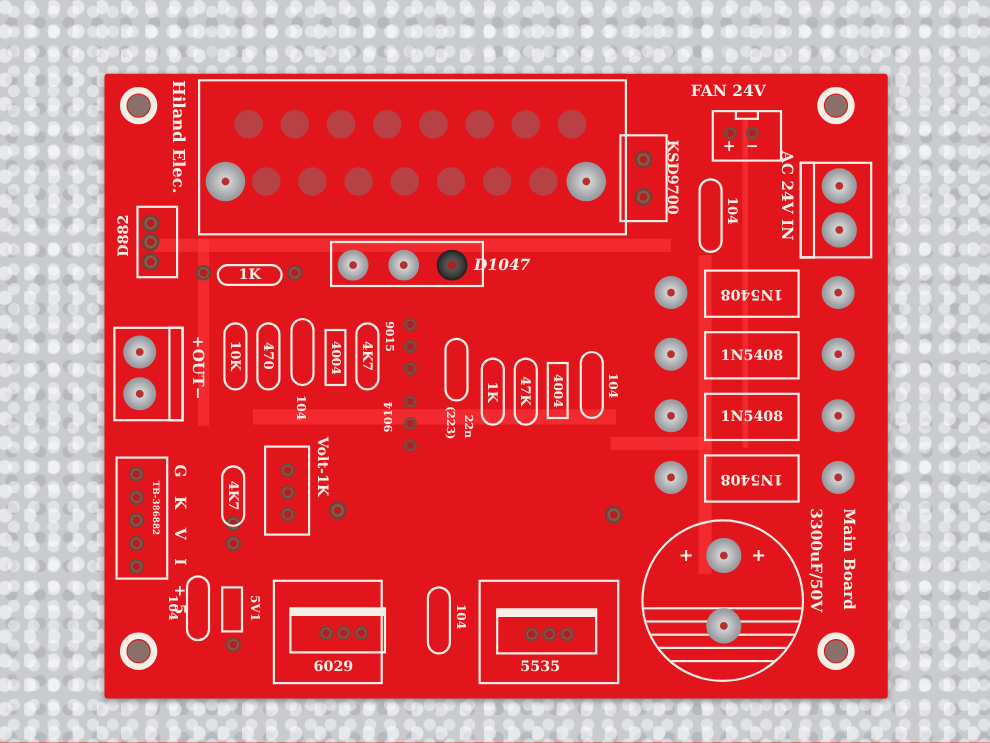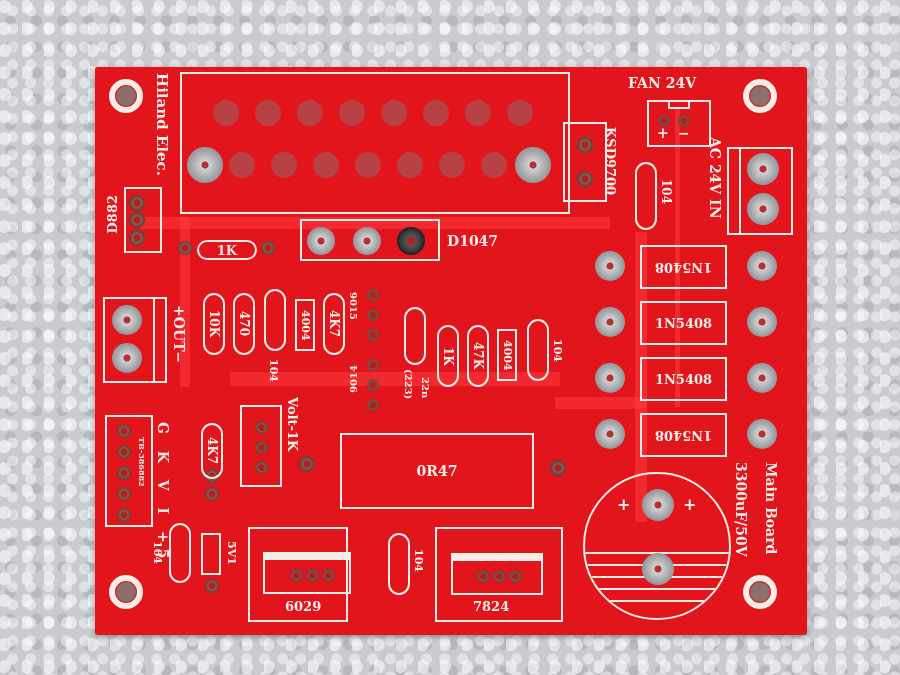--- a/index.html
+++ b/index.html
@@ -99,21 +99,21 @@
   <div class="pad" style="left:83px;top:174px;width:14px;height:14px;"></div>
   <div class="pill" style="left:102px;top:173px;width:60px;height:20px;">
       <span class="silk" style="font-size:13px;">1K</span>
     </div>
   <div class="pad" style="left:166px;top:174px;width:14px;height:14px;"></div>
 
   <div class="box" style="left:205px;top:152px;width:140px;height:42px;"></div>
   <div class="bigpad" style="left:212px;top:160px;width:28px;height:28px;"></div>
   <div class="bigpad" style="left:258px;top:160px;width:28px;height:28px;"></div>
   <div class="pad" style="left:302px;top:160px;width:28px;height:28px;background:radial-gradient(circle,#b02020 0 3px,#555 5px,#2b2b2b 13px);"></div>
-  <div class="abs silk" style="left:352px;top:166px;font-size:14px;">D1047</div>
+  <div class="abs silk" style="left:336px;top:166px;font-size:14px;font-style:italic;">D1047</div>
 
   <div class="box" style="left:8px;top:230px;width:64px;height:86px;"></div>
   <div class="box" style="left:58px;top:230px;width:14px;height:86px;"></div>
   <div class="bigpad" style="left:17px;top:238px;width:30px;height:30px;"></div>
   <div class="bigpad" style="left:17px;top:276px;width:30px;height:30px;"></div>
   <div class="abs silk vt" style="left:76px;top:238px;font-size:14px;">+OUT−</div>
 
   <div class="pill" style="left:108px;top:226px;width:22px;height:62px;">
       <span class="silk vt" style="font-size:12px;">10K</span>
     </div>
@@ -193,23 +193,20 @@
     </div>
   <div class="pad" style="left:110px;top:420px;width:14px;height:14px;"></div>
 
   <div class="box" style="left:145px;top:338px;width:42px;height:82px;"></div>
   <div class="pad" style="left:160px;top:354px;width:13px;height:13px;"></div>
   <div class="pad" style="left:160px;top:374px;width:13px;height:13px;"></div>
   <div class="pad" style="left:160px;top:394px;width:13px;height:13px;"></div>
   <div class="abs silk vt" style="left:190px;top:330px;font-size:13px;">Volt-1K</div>
 
   <div class="pad" style="left:204px;top:389px;width:16px;height:16px;"></div>
-  <div class="box" style="left:245px;top:366px;width:194px;height:76px;display:flex;align-items:center;justify-content:center;">
-      <span class="silk" style="font-size:14px;">0R47</span>
-    </div>
   <div class="pad" style="left:455px;top:393px;width:16px;height:16px;"></div>
 
   <div class="pill" style="left:74px;top:456px;width:22px;height:60px;"></div>
   <div class="abs silk vt" style="left:56px;top:474px;font-size:11px;">104</div>
   <div class="box" style="left:106px;top:466px;width:20px;height:42px;"></div>
   <div class="abs silk vt" style="left:130px;top:474px;font-size:11px;">5V1</div>
   <div class="pad" style="left:110px;top:512px;width:14px;height:14px;"></div>
 
   <div class="box" style="left:153px;top:460px;width:100px;height:95px;"></div>
   <div class="box" style="left:168px;top:485px;width:88px;height:42px;border-top:8px solid #f4eee6;"></div>
@@ -219,21 +216,21 @@
   <div class="abs silk" style="left:190px;top:532px;font-size:13px;">6029</div>
 
   <div class="pill" style="left:293px;top:466px;width:22px;height:62px;"></div>
   <div class="abs silk vt" style="left:317px;top:482px;font-size:11px;">104</div>
 
   <div class="box" style="left:340px;top:460px;width:128px;height:95px;"></div>
   <div class="box" style="left:356px;top:486px;width:92px;height:42px;border-top:8px solid #f4eee6;"></div>
   <div class="pad" style="left:382px;top:503px;width:13px;height:13px;"></div>
   <div class="pad" style="left:398px;top:503px;width:13px;height:13px;"></div>
   <div class="pad" style="left:414px;top:503px;width:13px;height:13px;"></div>
-  <div class="abs silk" style="left:378px;top:532px;font-size:13px;">7824</div>
+  <div class="abs silk" style="left:378px;top:532px;font-size:13px;">5535</div>
 
   <div class="abs" style="left:488px;top:405px;width:148px;height:148px;border:2px solid #f4eee6;border-radius:50%;overflow:hidden;box-sizing:border-box;">
     <div style="position:absolute;left:0;right:0;top:78px;height:2px;background:#f4eee6;"></div>
     <div style="position:absolute;left:0;right:0;top:90px;height:2px;background:#f4eee6;"></div>
     <div style="position:absolute;left:0;right:0;top:102px;height:2px;background:#f4eee6;"></div>
     <div style="position:absolute;left:0;right:0;top:114px;height:2px;background:#f4eee6;"></div>
     <div style="position:absolute;left:0;right:0;top:126px;height:2px;background:#f4eee6;"></div>
   </div>
   <div class="bigpad" style="left:547px;top:422px;width:32px;height:32px;"></div>
   <div class="bigpad" style="left:547px;top:486px;width:32px;height:32px;"></div>

